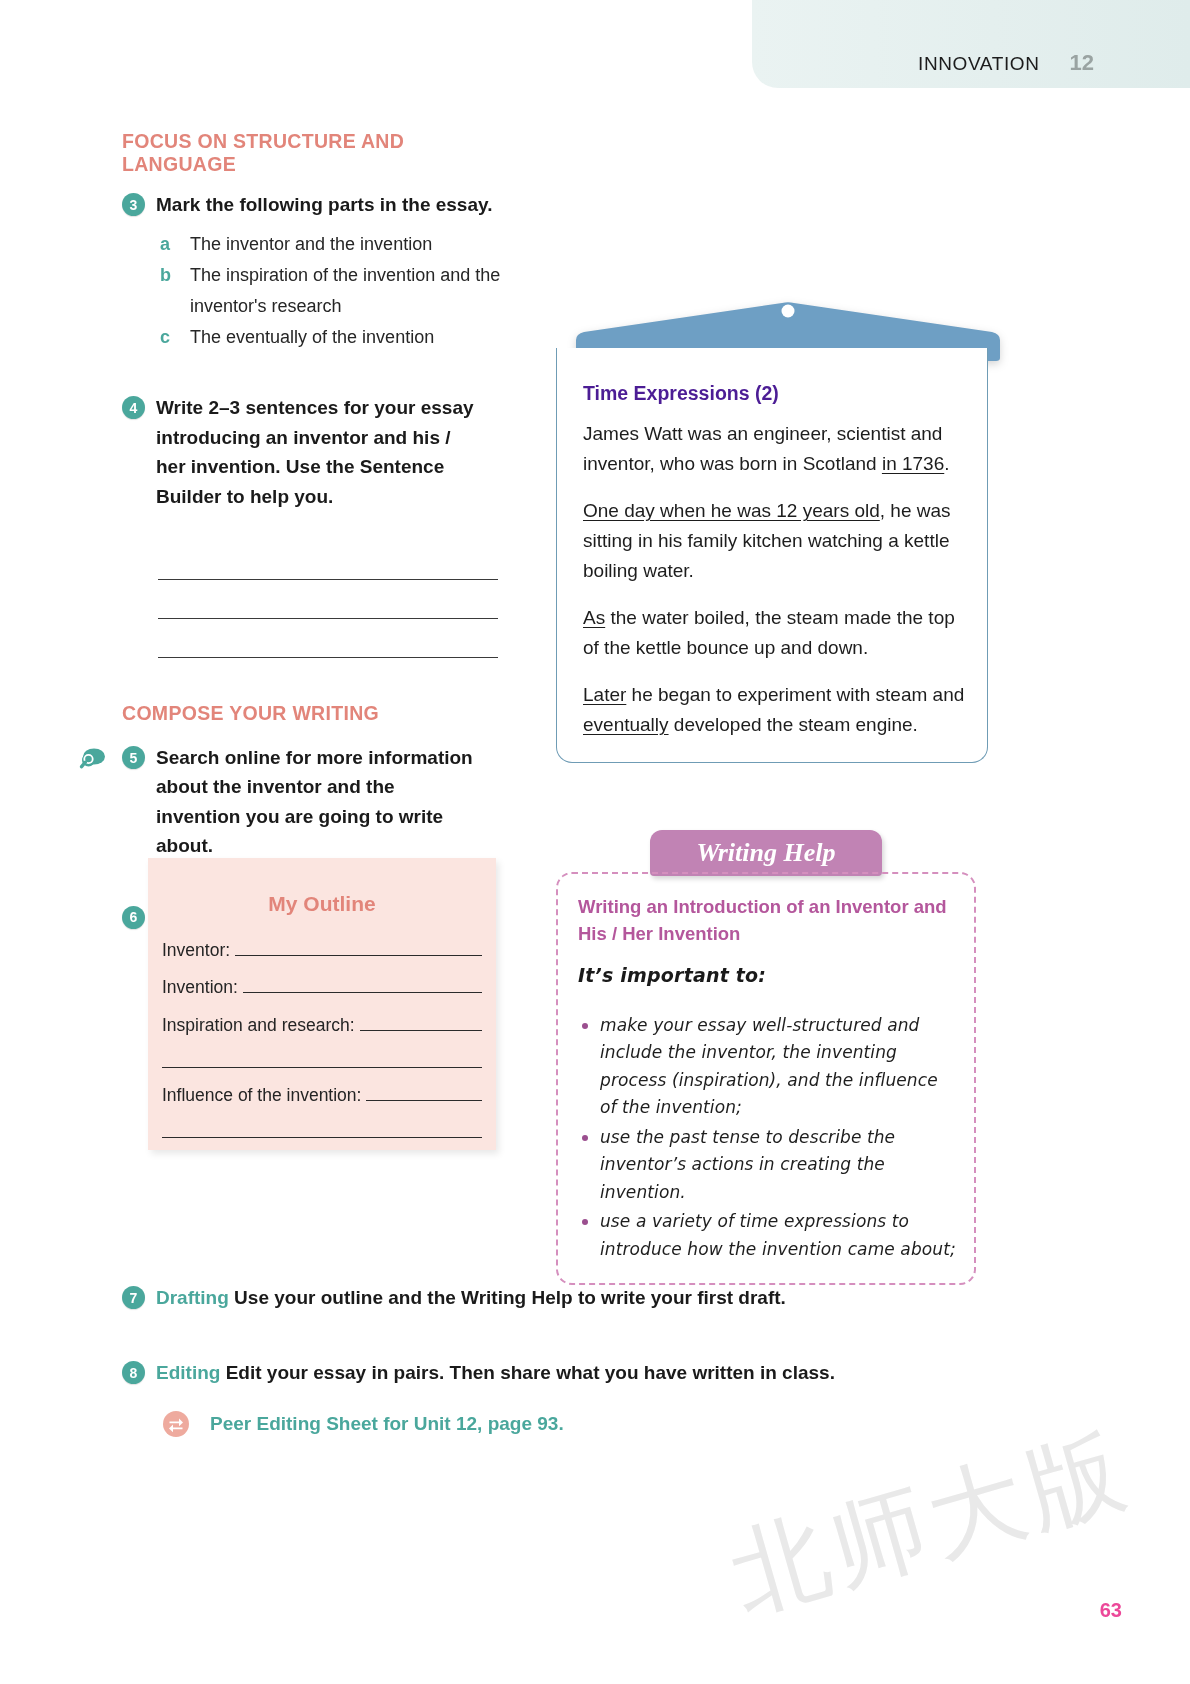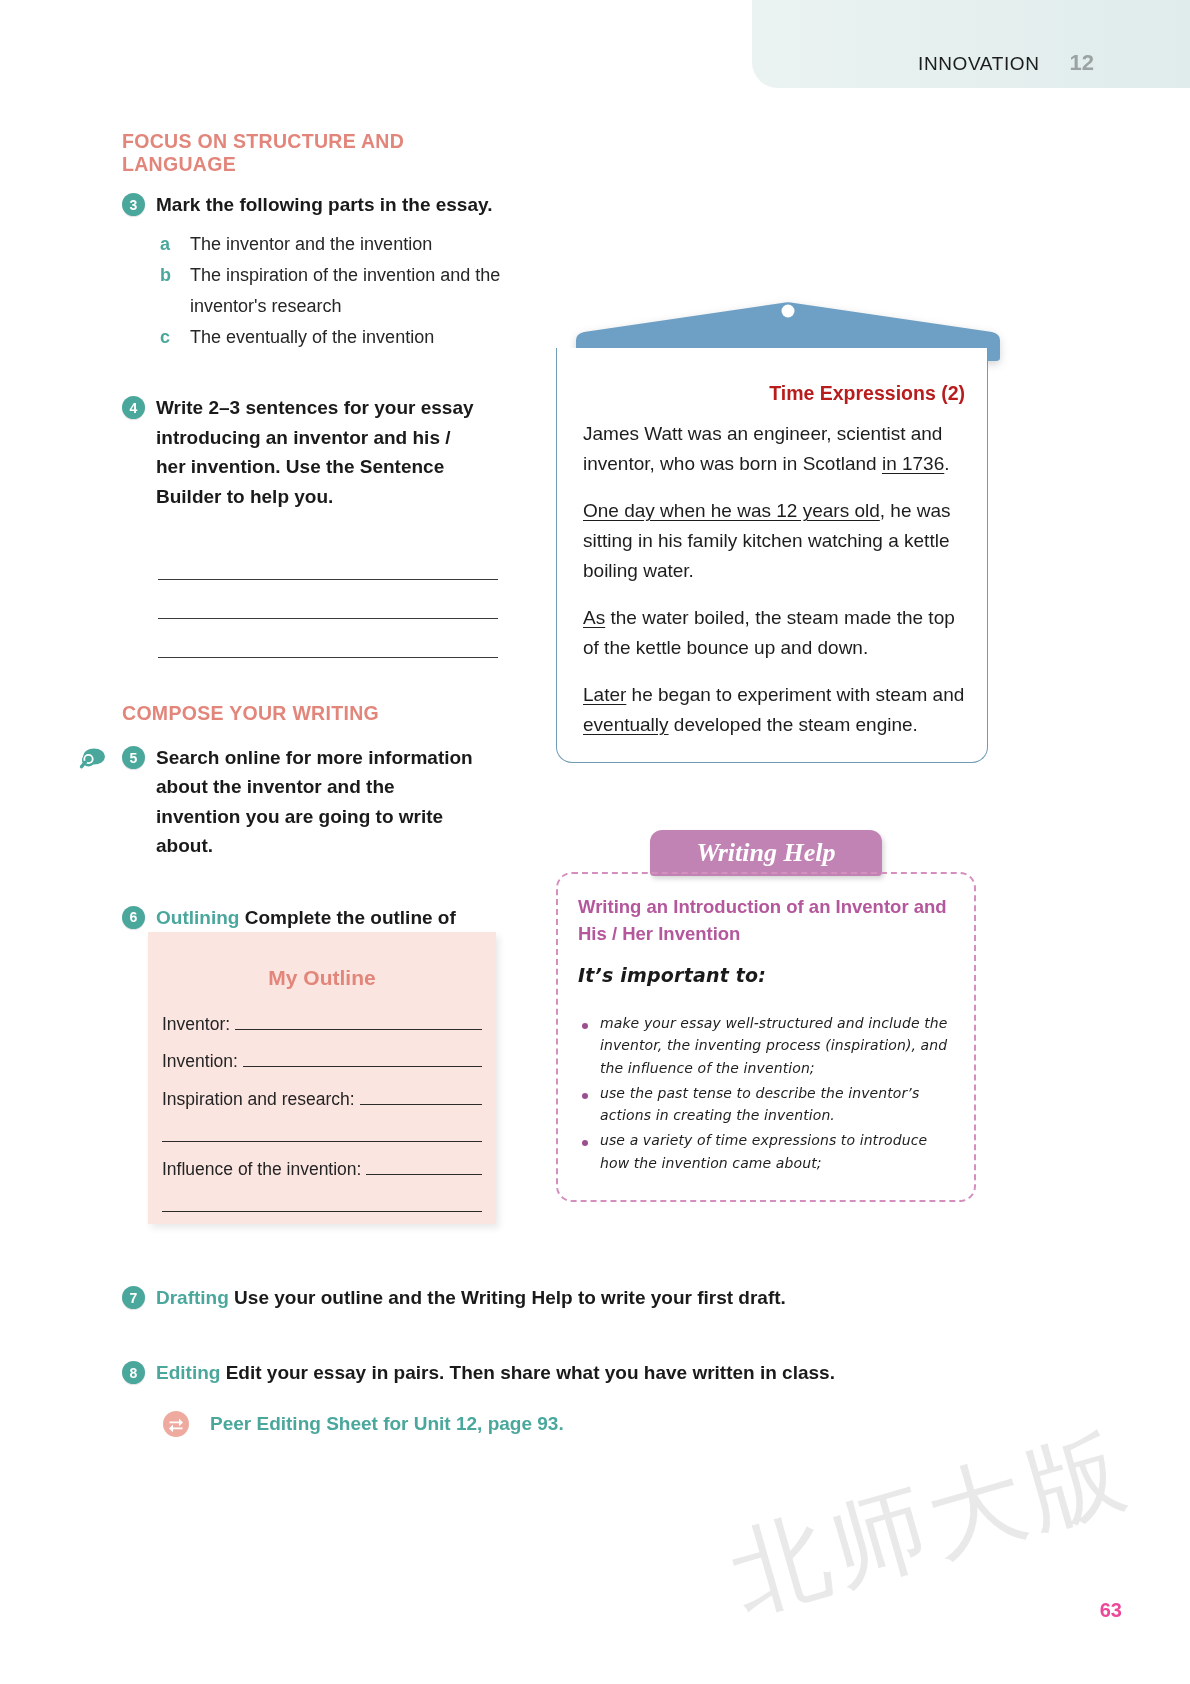--- a/index.html
+++ b/index.html
@@ -133,21 +133,21 @@
     left: -44px;
     top: 4px;
     width: 28px;
     height: 24px;
   }
 
   
   .outline-box {
     position: absolute;
     left: 148px;
-    top: 932px;
+    top: 858px;
     width: 348px;
     height: 292px;
     background: #fbe5e0;
     box-shadow: 3px 4px 7px rgba(0,0,0,0.09);
   }
   .outline-title {
     text-align: center;
     color: #e2857a;
     font-size: 21px;
     font-weight: bold;
@@ -200,25 +200,24 @@
     position: relative;
     margin-top: -14px;
     border: 1.6px solid #6f9cb5;
     border-top: none;
     border-radius: 0 0 16px 16px;
     background: #ffffff;
     padding: 34px 22px 22px 26px;
     width: 382px;
   }
   .sb-title {
-    color: #b91c1c;
+    color: #4c1d95;
     font-size: 19.5px;
     font-weight: bold;
     margin-bottom: 14px;
-    text-align: right;
   }
   .sb-p {
     font-size: 19px;
     line-height: 1.56;
     color: #1d1d1d;
     margin: 0 0 18px 0;
   }
   .sb-p:last-child { margin-bottom: 0; }
   .u { text-decoration: underline; text-underline-offset: 2.5px; }
 
@@ -276,21 +275,21 @@
     color: #1a1a1a;
     margin-bottom: 26px;
     letter-spacing: 0.2px;
   }
   .wh-list { margin: 0; padding: 0; list-style: none; }
   .wh-li {
     position: relative;
     padding-left: 22px;
     font-family: "DejaVu Sans", sans-serif;
     font-style: italic;
-    font-size: 14px;
+    font-size: 17px;
     line-height: 1.62;
     color: #1e1e1e;
     margin-bottom: 2px;
     letter-spacing: 0.1px;
   }
   .wh-li::before {
     content: "";
     position: absolute;
     left: 4px;
     top: 11px;

